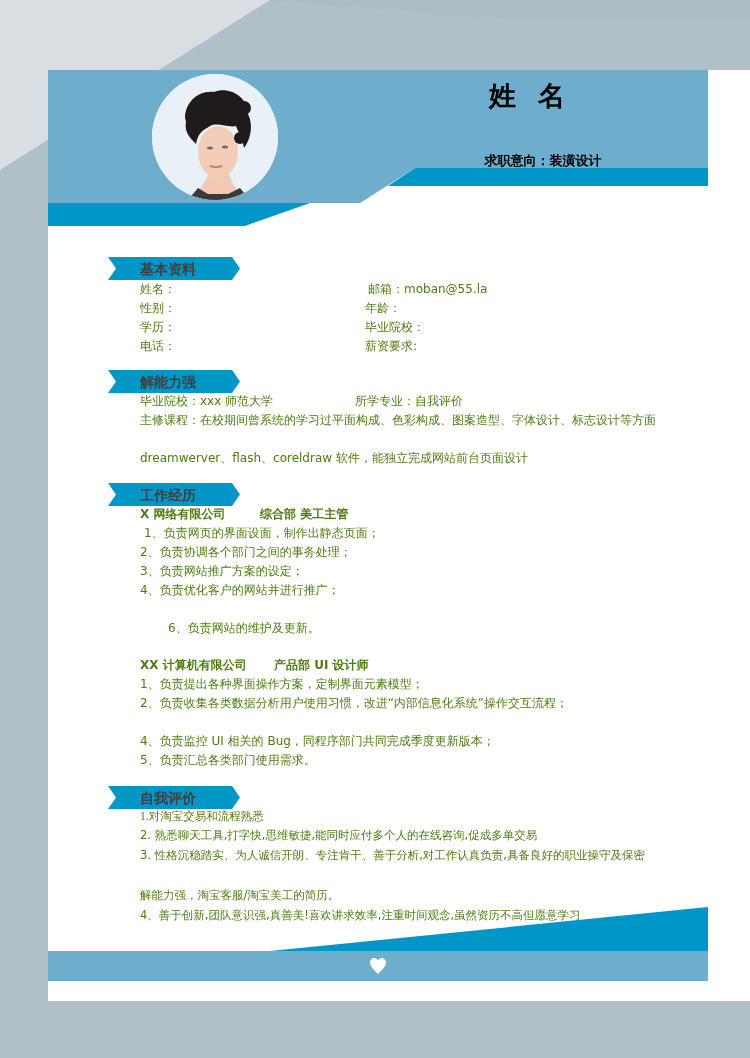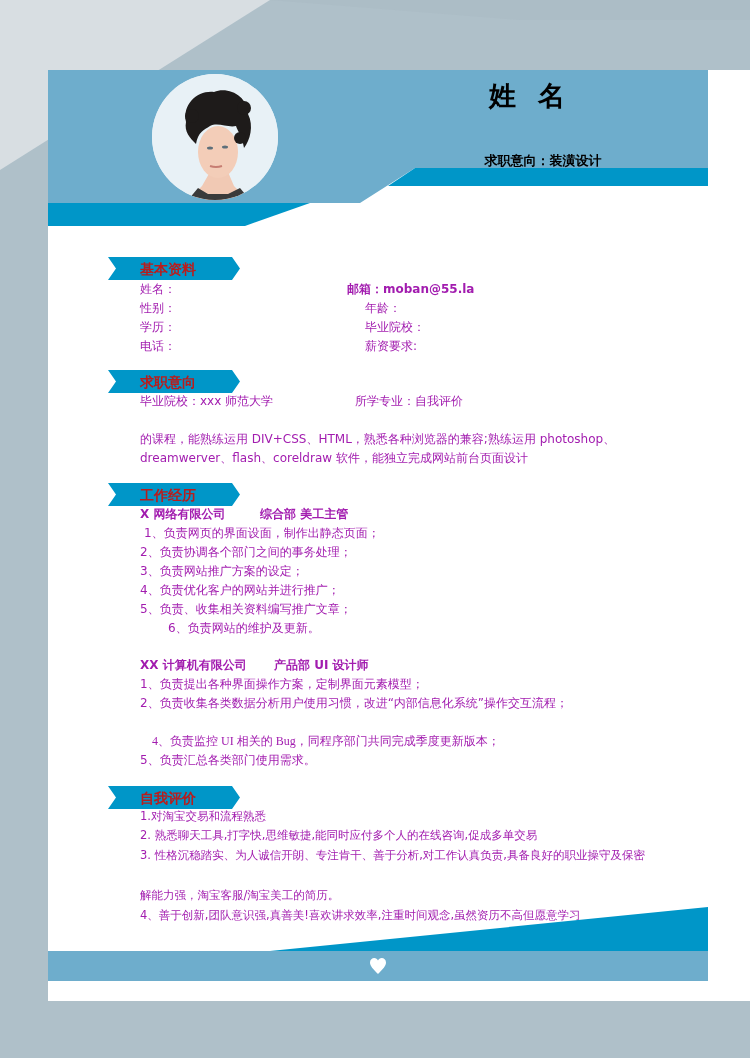--- a/index.html
+++ b/index.html
@@ -26,23 +26,23 @@
   .intent {
     position: absolute; left: 395px; top: 66px; width: 200px; text-align: center;
     font-size: 13px; font-weight: bold; color: #000; margin-top: 16px;
   }
   .sec-banner {
     position: absolute; left: 60px; width: 132px; height: 23px;
   }
   .sec-banner svg { position: absolute; left: 0; top: 0; }
   .sec-title {
     position: absolute; left: 32px; top: 2px; font-size: 14px; font-weight: bold;
-    color: #b91c1c; line-height: 20px;
+    color: #404040; line-height: 20px;
   }
-  .txt { position: absolute; font-size: 12px; line-height: 19.5px; color: #a21caf; white-space: nowrap; }
+  .txt { position: absolute; font-size: 12px; line-height: 19.5px; color: #4d7c0f; white-space: nowrap; }
   .bold { font-weight: bold; }
   .ftr-svg { position: absolute; left: 0; top: 836px; width: 660px; height: 95px; }
   .heart { position: absolute; left: 321px; top: 887px; width: 18px; height: 18px; }
 </style>
 </head>
 <body>
 
 <svg class="bg-tri" viewBox="0 0 750 1058">
   <polygon points="0,0 270,0 0,170" fill="#d8dee2"></polygon>
   <polygon points="270,0 750,0 750,20 520,20" fill="#a9bac4" opacity="0.5"></polygon>
@@ -85,65 +85,64 @@
   <div class="sec-banner" style="top:187px;">
     <svg width="132" height="23" viewBox="0 0 132 23">
       <polygon points="0,0 124,0 132,11.5 124,23 0,23 8,11.5" fill="#0096c8"></polygon>
     </svg>
     <div class="sec-title">基本资料</div>
   </div>
   <div class="txt" style="left:92px;top:210px;">姓名：</div>
   <div class="txt" style="left:92px;top:229px;">性别：</div>
   <div class="txt" style="left:92px;top:248px;">学历：</div>
   <div class="txt" style="left:92px;top:267px;">电话：</div>
-  <div class="txt" style="left:299px;top:210px;font-weight:bold;">邮箱：moban@55.la</div>
+  <div class="txt" style="left:320px;top:210px;">邮箱：moban@55.la</div>
   <div class="txt" style="left:317px;top:229px;">年龄：</div>
   <div class="txt" style="left:317px;top:248px;">毕业院校：</div>
   <div class="txt" style="left:317px;top:267px;">薪资要求:</div>
 
   <div class="sec-banner" style="top:300px;">
     <svg width="132" height="23" viewBox="0 0 132 23">
       <polygon points="0,0 124,0 132,11.5 124,23 0,23 8,11.5" fill="#0096c8"></polygon>
     </svg>
-    <div class="sec-title">求职意向</div>
+    <div class="sec-title">解能力强</div>
   </div>
   <div class="txt" style="left:92px;top:322px;">毕业院校：xxx 师范大学</div>
   <div class="txt" style="left:307px;top:322px;">所学专业：自我评价</div>
-  <div class="txt" style="left:92px;top:360px;">的课程，能熟练运用 DIV+CSS、HTML，熟悉各种浏览器的兼容;熟练运用 photoshop、</div>
+  <div class="txt" style="left:92px;top:341px;">主修课程：在校期间曾系统的学习过平面构成、色彩构成、图案造型、字体设计、标志设计等方面</div>
   <div class="txt" style="left:92px;top:379px;">dreamwerver、flash、coreldraw 软件，能独立完成网站前台页面设计</div>
 
   <div class="sec-banner" style="top:413px;">
     <svg width="132" height="23" viewBox="0 0 132 23">
       <polygon points="0,0 124,0 132,11.5 124,23 0,23 8,11.5" fill="#0096c8"></polygon>
     </svg>
     <div class="sec-title">工作经历</div>
   </div>
   <div class="txt bold" style="left:92px;top:435px;">X 网络有限公司</div>
   <div class="txt bold" style="left:212px;top:435px;">综合部  美工主管</div>
   <div class="txt" style="left:96px;top:454px;">1、负责网页的界面设面，制作出静态页面；</div>
   <div class="txt" style="left:92px;top:473px;">2、负责协调各个部门之间的事务处理；</div>
   <div class="txt" style="left:92px;top:492px;">3、负责网站推广方案的设定；</div>
   <div class="txt" style="left:92px;top:511px;">4、负责优化客户的网站并进行推广；</div>
-  <div class="txt" style="left:92px;top:530px;">5、负责、收集相关资料编写推广文章；</div>
   <div class="txt" style="left:92px;top:549px;margin-left:28px;">6、负责网站的维护及更新。</div>
 
   <div class="txt bold" style="left:92px;top:586px;">XX 计算机有限公司</div>
   <div class="txt bold" style="left:226px;top:586px;">产品部  UI 设计师</div>
   <div class="txt" style="left:92px;top:605px;">1、负责提出各种界面操作方案，定制界面元素模型；</div>
   <div class="txt" style="left:92px;top:624px;">2、负责收集各类数据分析用户使用习惯，改进“内部信息化系统”操作交互流程；</div>
-  <div class="txt" style="left:104px;top:662px;font-family:Liberation Serif, serif;">4、负责监控 UI 相关的 Bug，同程序部门共同完成季度更新版本；</div>
+  <div class="txt" style="left:92px;top:662px;">4、负责监控 UI 相关的 Bug，同程序部门共同完成季度更新版本；</div>
   <div class="txt" style="left:92px;top:681px;">5、负责汇总各类部门使用需求。</div>
 
   <div class="sec-banner" style="top:716px;">
     <svg width="132" height="23" viewBox="0 0 132 23">
       <polygon points="0,0 124,0 132,11.5 124,23 0,23 8,11.5" fill="#0096c8"></polygon>
     </svg>
     <div class="sec-title">自我评价</div>
   </div>
-  <div class="txt" style="left:92px;top:737px;font-size:11.5px;">1.对淘宝交易和流程熟悉</div>
+  <div class="txt" style="left:92px;top:737px;font-size:11.5px;font-family:Liberation Serif, serif;">1.对淘宝交易和流程熟悉</div>
   <div class="txt" style="left:92px;top:756px;font-size:11.5px;">2. 熟悉聊天工具,打字快,思维敏捷,能同时应付多个人的在线咨询,促成多单交易</div>
   <div class="txt" style="left:92px;top:776px;font-size:11.5px;">3. 性格沉稳踏实、为人诚信开朗、专注肯干、善于分析,对工作认真负责,具备良好的职业操守及保密</div>
   <div class="txt" style="left:92px;top:816px;font-size:11.5px;">解能力强，淘宝客服/淘宝美工的简历。</div>
   <div class="txt" style="left:92px;top:836px;font-size:11.5px;">4、善于创新,团队意识强,真善美!喜欢讲求效率,注重时间观念,虽然资历不高但愿意学习</div>
 
   <svg class="ftr-svg" viewBox="0 0 660 95">
     <polygon points="222,45 660,1 660,45" fill="#0096c8"></polygon>
     <rect x="0" y="45" width="660" height="30" fill="#6eadcc"></rect>
   </svg>
   <svg class="heart" viewBox="0 0 18 18">

